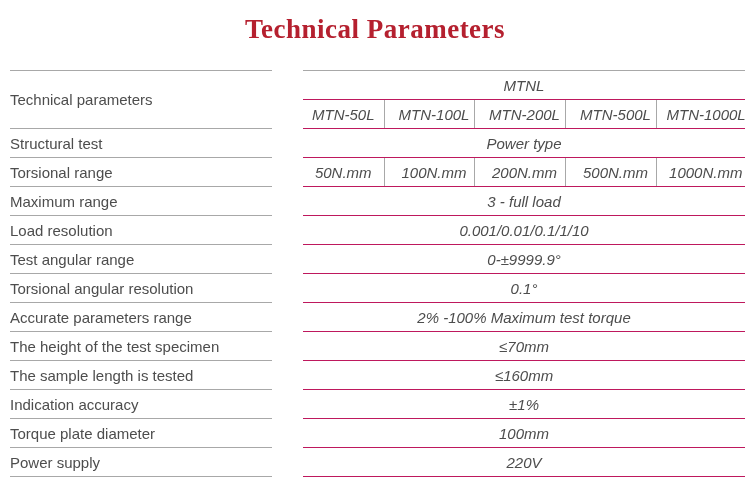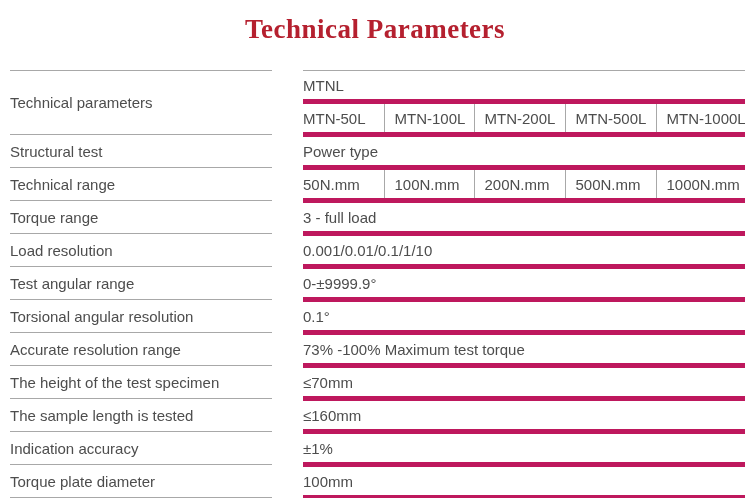--- a/index.html
+++ b/index.html
@@ -37,22 +37,23 @@
     overflow: hidden;
     white-space: nowrap;
     vertical-align: middle;
   }
   td.lbl {
     text-align: left;
     padding-left: 3px;
     border-bottom: 1px solid #a8a8a8;
   }
   td.val {
-    text-align: left;
-    border-bottom: 5px solid #be185d;
+    text-align: center;
+    border-bottom: 1px solid #be185d;
+    font-style: italic;
   }
   tr.top > td.lbl,
   tr.top > td.val {
     border-top: 1px solid #a8a8a8;
   }
   td.seg + td.seg {
     border-left: 1px solid #a8a8a8;
     padding-left: 10px;
   }
   td.spacer {
@@ -89,51 +90,51 @@
     <td class="val seg">MTN-500L</td>
     <td class="val seg">MTN-1000L</td>
   </tr>
 
   <tr>
     <td class="lbl">Structural test</td>
     <td class="val" colspan="5">Power type</td>
   </tr>
 
   <tr>
-    <td class="lbl">Technical range</td>
+    <td class="lbl">Torsional range</td>
     <td class="val seg">50N.mm</td>
     <td class="val seg">100N.mm</td>
     <td class="val seg">200N.mm</td>
     <td class="val seg">500N.mm</td>
     <td class="val seg">1000N.mm</td>
   </tr>
 
   <tr>
-    <td class="lbl">Torque range</td>
+    <td class="lbl">Maximum range</td>
     <td class="val" colspan="5">3 - full load</td>
   </tr>
 
   <tr>
     <td class="lbl">Load resolution</td>
     <td class="val" colspan="5">0.001/0.01/0.1/1/10</td>
   </tr>
 
   <tr>
     <td class="lbl">Test angular range</td>
     <td class="val" colspan="5">0-±9999.9°</td>
   </tr>
 
   <tr>
     <td class="lbl">Torsional angular resolution</td>
     <td class="val" colspan="5">0.1°</td>
   </tr>
 
   <tr>
-    <td class="lbl">Accurate resolution range</td>
-    <td class="val" colspan="5">73% -100% Maximum test torque</td>
+    <td class="lbl">Accurate parameters range</td>
+    <td class="val" colspan="5">2% -100% Maximum test torque</td>
   </tr>
 
   <tr>
     <td class="lbl">The height of the test specimen</td>
     <td class="val" colspan="5">≤70mm</td>
   </tr>
 
   <tr>
     <td class="lbl">The sample length is tested</td>
     <td class="val" colspan="5">≤160mm</td>

